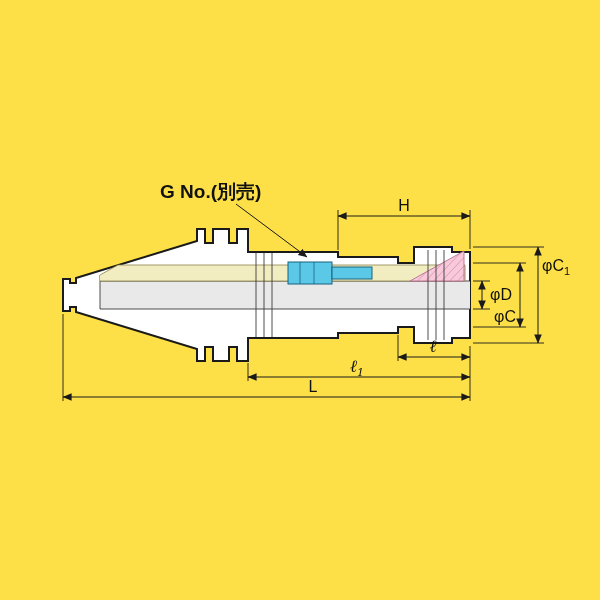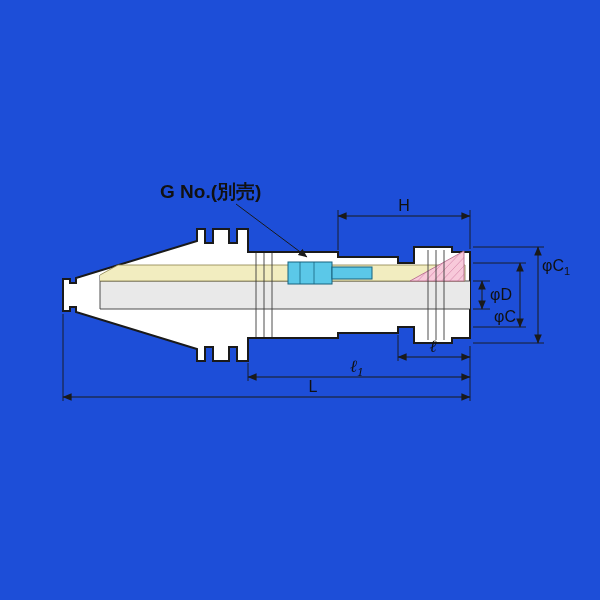--- a/index.html
+++ b/index.html
@@ -1,16 +1,16 @@
 <!DOCTYPE html>
 <html><head>
 <meta charset="utf-8">
 <style>
   html,body { margin:0; padding:0; background:#ffffff; }
-  .frame { width:600px; height:600px; position:relative; background:#1d4ed8; overflow:hidden; }
+  .frame { width:600px; height:600px; position:relative; background:#fde047; overflow:hidden; }
   svg { display:block; }
   svg text { fill:#111; }
   .dim-label { font-size:16px; font-family:"Liberation Sans", sans-serif; }
   .callout-label { font-size:19px; font-weight:bold; font-family:"Liberation Sans", sans-serif; }
   .script-label { font-size:17px; font-style:italic; font-family:"DejaVu Serif", serif; }
   .sub { font-size:11px; }
   .thin { stroke:#1a1a1a; stroke-width:1; fill:none; }
   .ext { stroke:#1a1a1a; stroke-width:0.9; fill:none; }
   .detail { stroke:#3a3a3a; stroke-width:0.9; fill:none; }
 </style>

